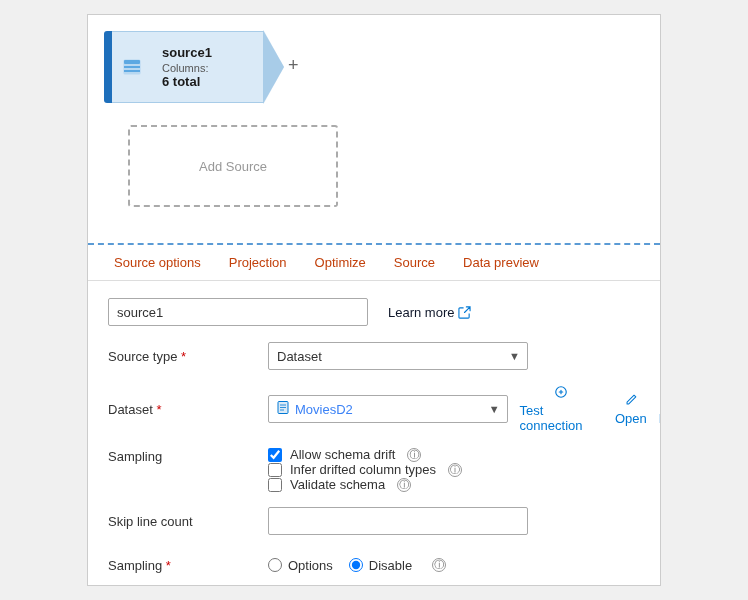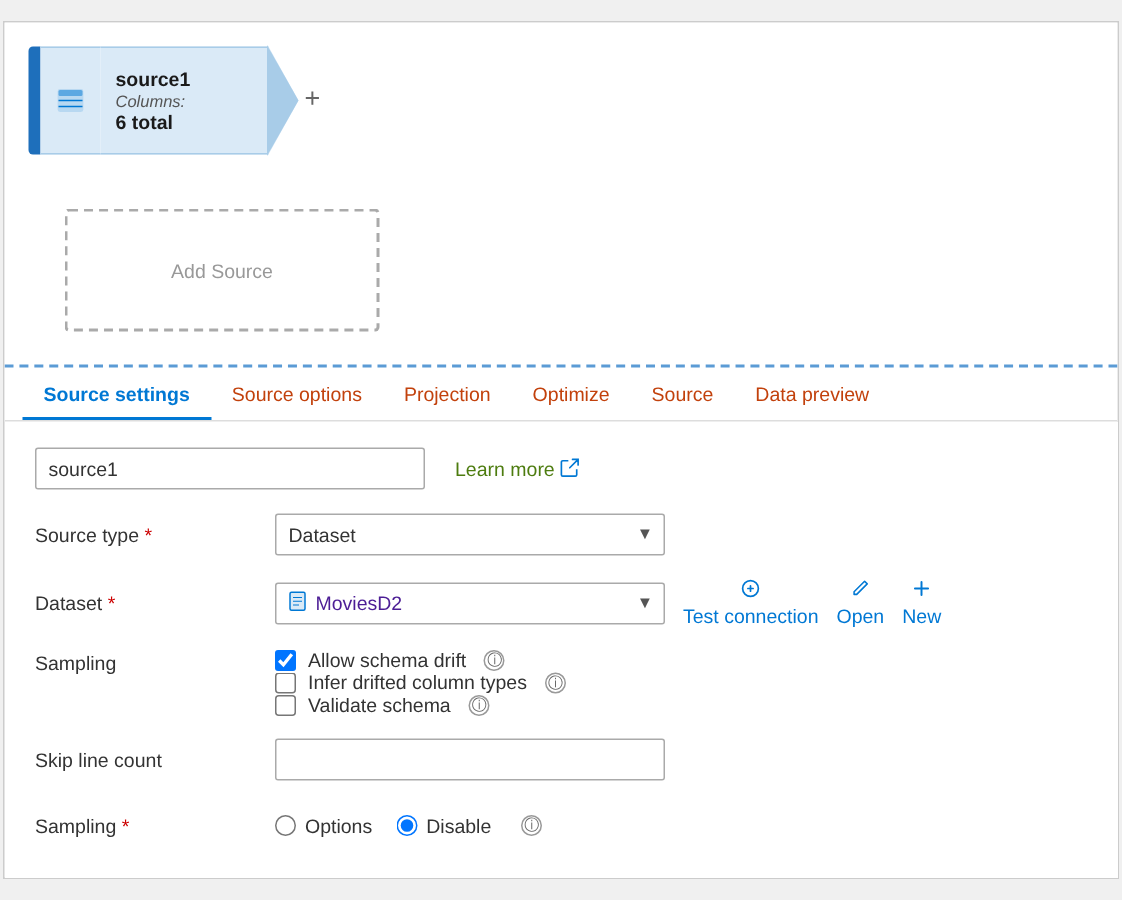--- a/index.html
+++ b/index.html
@@ -7,21 +7,21 @@
       font-family: 'Segoe UI', Arial, sans-serif;
       font-size: 13px;
       background: #f0f0f0;
       display: flex;
       justify-content: center;
       align-items: center;
       width: 748px;
       height: 600px;
     }
     .window {
-      width: 744px;
+      width: 574px;
       height: 572px;
       background: #ffffff;
       border: 1px solid #cccccc;
       display: flex;
       flex-direction: column;
       overflow: hidden;
     }
     
     .canvas-area {
       flex: 0 0 230px;
@@ -68,21 +68,20 @@
     }
     .node-title {
       font-size: 13px;
       font-weight: 600;
       color: #1a1a1a;
     }
     .node-subtitle {
       font-size: 11px;
       color: #555;
       margin-top: 2px;
-      font-style: italic;
     }
     .node-count {
       font-size: 13px;
       font-weight: 600;
       color: #1a1a1a;
     }
     .node-arrow {
       width: 0;
       height: 0;
       border-top: 36px solid transparent;
@@ -106,21 +105,21 @@
       left: 200px;
       top: 40px;
       font-size: 18px;
       color: #666;
       cursor: pointer;
     }
     
     .add-source-placeholder {
       position: absolute;
       left: 40px;
-      top: 124px;
+      top: 110px;
       width: 210px;
       height: 82px;
       border: 2px dashed #aaaaaa;
       border-radius: 3px;
       display: flex;
       align-items: center;
       justify-content: center;
       color: #999;
       font-size: 13px;
       cursor: pointer;
@@ -179,24 +178,25 @@
       height: 28px;
       border: 1px solid #aaa;
       border-radius: 2px;
       padding: 0 8px;
       font-size: 13px;
       color: #333;
       outline: none;
     }
     .learn-more-link {
       margin-left: 20px;
-      color: #4d7c0f;
+      color: #0f172a;
       font-size: 13px;
       text-decoration: none;
       display: flex;
+      align-items: center;
       gap: 4px;
     }
     .select-wrapper {
       position: relative;
       width: 260px;
     }
     .select-input {
       width: 100%;
       height: 28px;
       border: 1px solid #aaa;
@@ -235,21 +235,21 @@
       font-size: 12px;
       color: #0078d4;
     }
     .dataset-select {
       width: 100%;
       height: 28px;
       border: 1px solid #aaa;
       border-radius: 2px;
       padding: 0 30px 0 26px;
       font-size: 13px;
-      color: #4c1d95;
+      color: #3b82f6;
       appearance: none;
       background: #fff;
       outline: none;
       cursor: pointer;
     }
     .action-link {
       display: flex;
       align-items: center;
       gap: 4px;
       color: #0078d4;
@@ -361,23 +361,20 @@
       <div class="node-arrow"></div>
     </div>
     <span class="plus-icon">+</span>
 
     <div class="add-source-placeholder">
       <span>Add Source</span>
     </div>
   </div>
 
   <div class="tabs-bar">
-    <div class="tab active">
-      <span>Source settings</span>
-    </div>
     <div class="tab">
       <span>Source options</span>
     </div>
     <div class="tab">
       <span>Projection</span>
     </div>
     <div class="tab">
       <span>Optimize</span>
     </div>
     <div class="tab">

